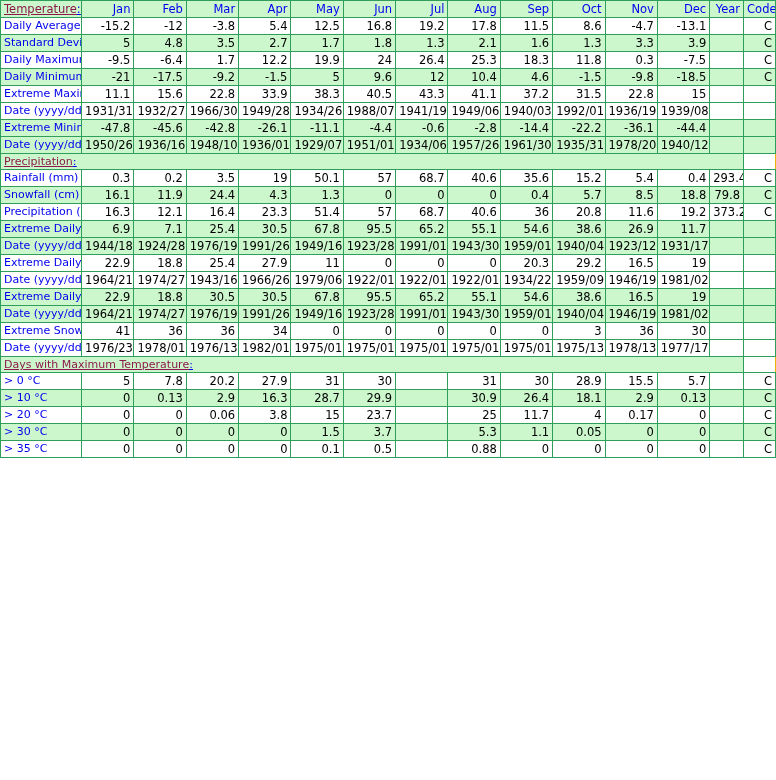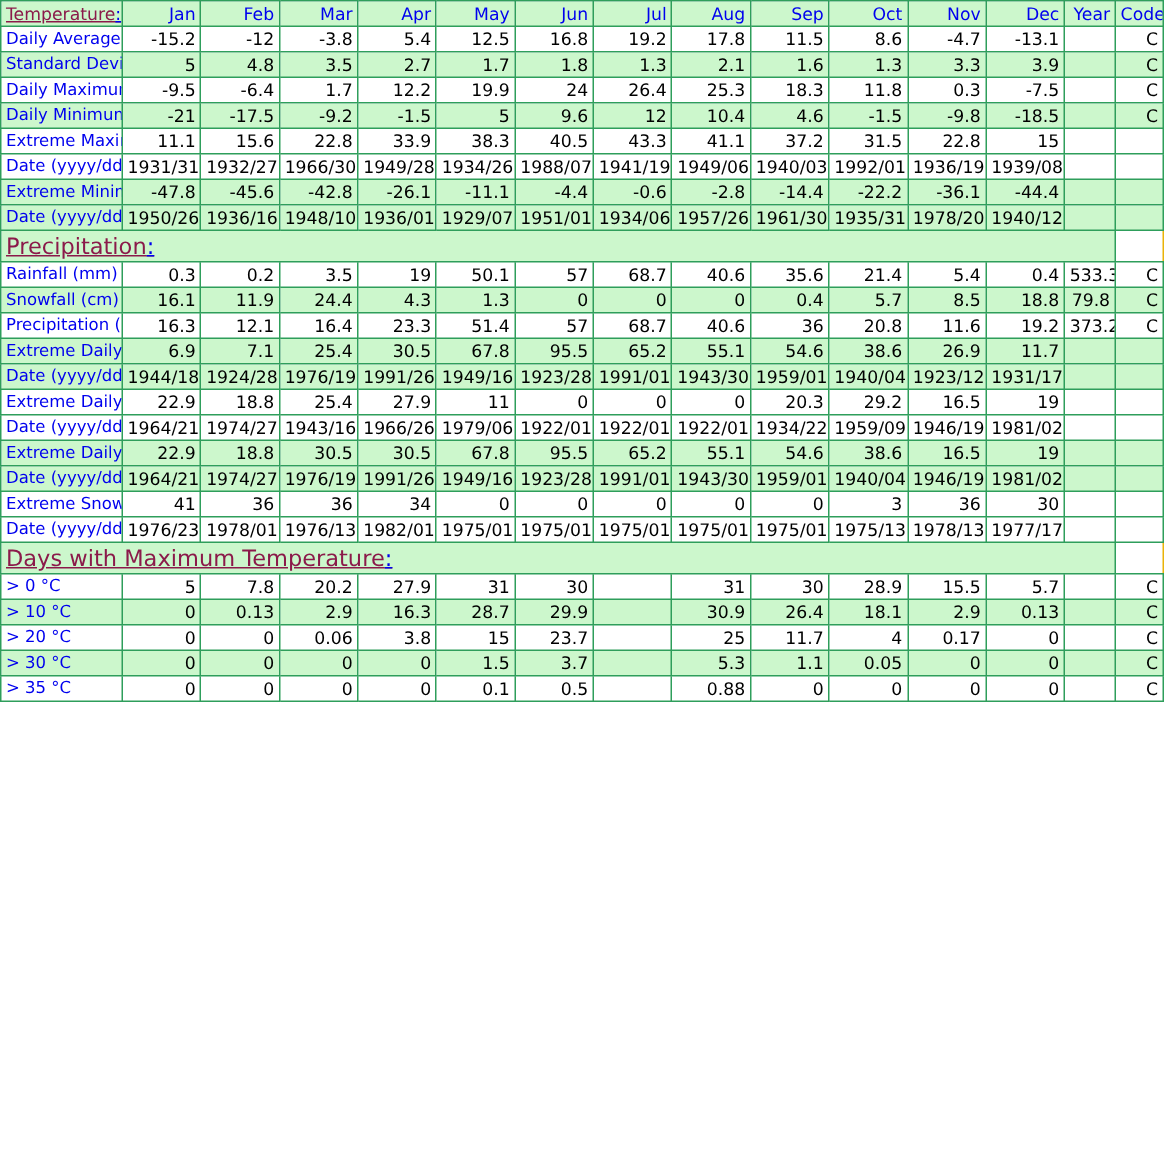--- a/index.html
+++ b/index.html
@@ -54,21 +54,21 @@
     text-decoration: underline;
   }
 
   
   tr.section-row td {
     background: #ccf7cc;
     text-align: left;
     font-weight: bold;
     color: #8b1a4a;
     text-decoration: underline;
-    font-size: 15px;
+    font-size: 11px;
     padding: 2px 3px;
   }
   tr.section-row td .colon {
     color: #0000ee;
     text-decoration: underline;
   }
 
   
   tr.data-row td.row-label {
     color: #0000ee;
@@ -276,24 +276,24 @@
         <td class="row-label">Rainfall (mm)</td>
         <td class="val">0.3</td>
         <td class="val">0.2</td>
         <td class="val">3.5</td>
         <td class="val">19</td>
         <td class="val">50.1</td>
         <td class="val">57</td>
         <td class="val">68.7</td>
         <td class="val">40.6</td>
         <td class="val">35.6</td>
-        <td class="val">21.4</td>
+        <td class="val">15.2</td>
         <td class="val">5.4</td>
         <td class="val">0.4</td>
-        <td class="val">533.3</td>
+        <td class="val">293.4</td>
         <td class="val code">C</td>
       </tr>
       <tr class="data-row band-green">
         <td class="row-label">Snowfall (cm)</td>
         <td class="val">16.1</td>
         <td class="val">11.9</td>
         <td class="val">24.4</td>
         <td class="val">4.3</td>
         <td class="val">1.3</td>
         <td class="val">0</td>

